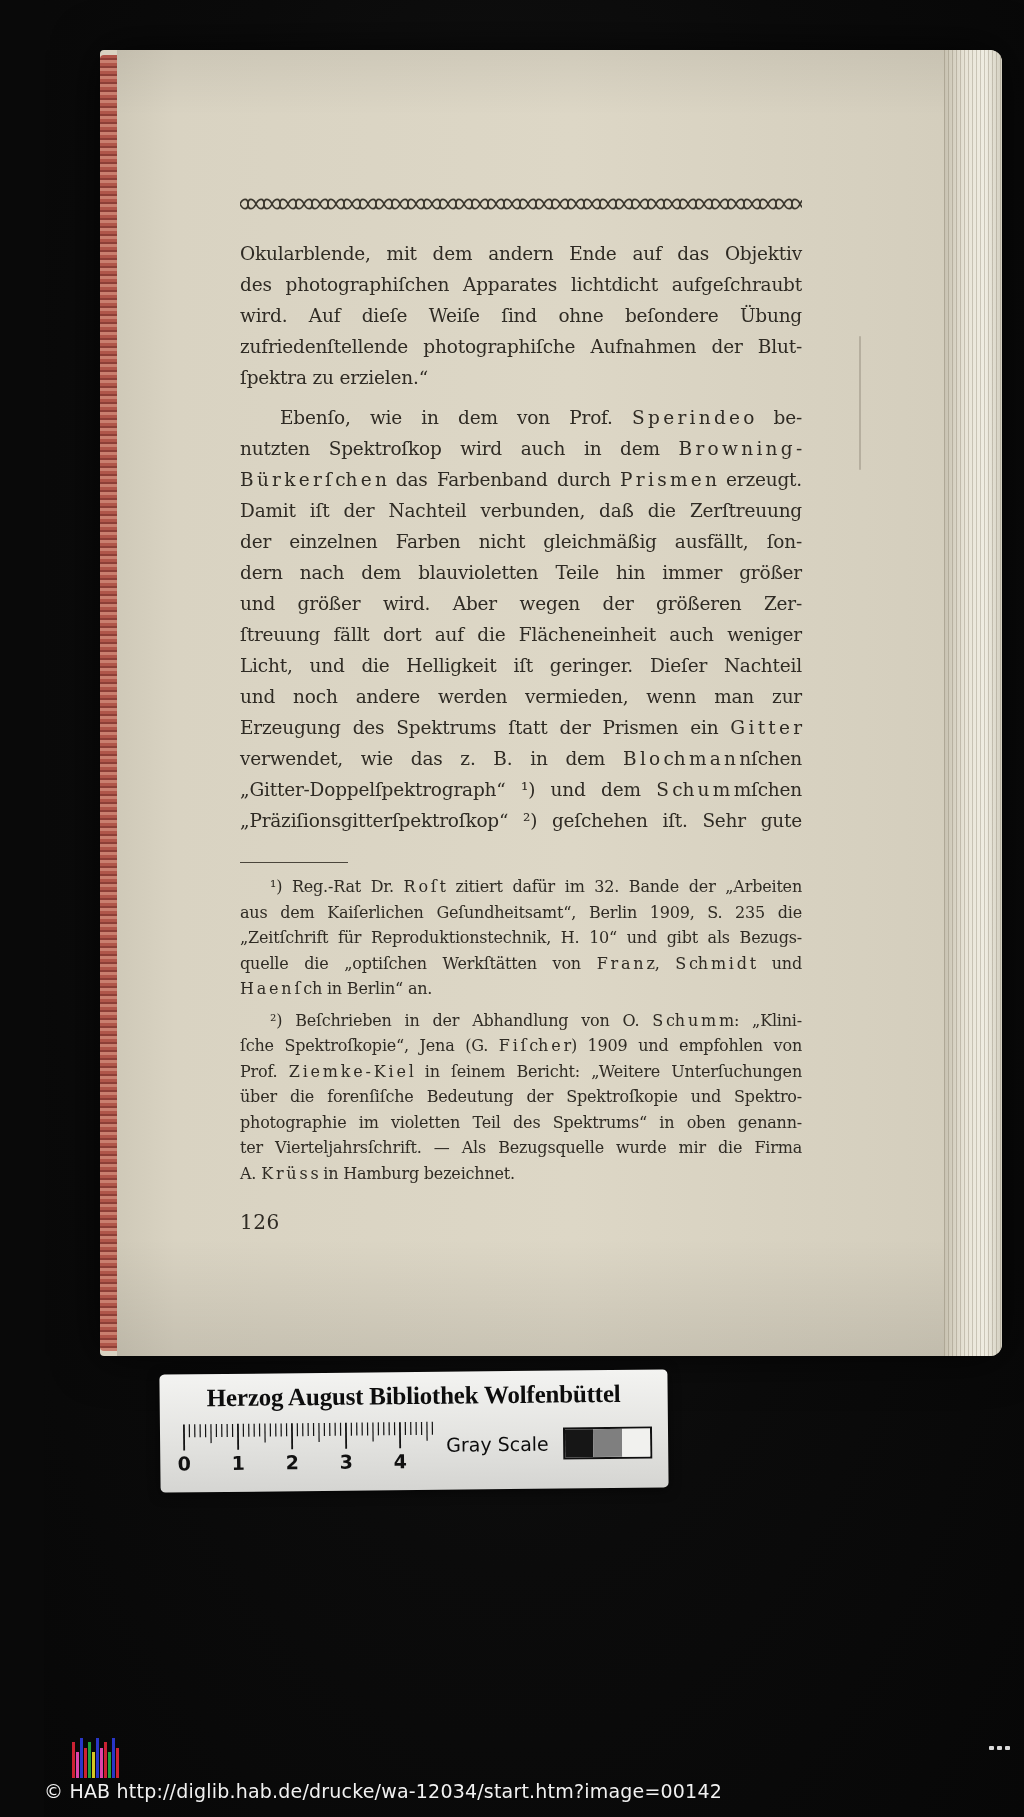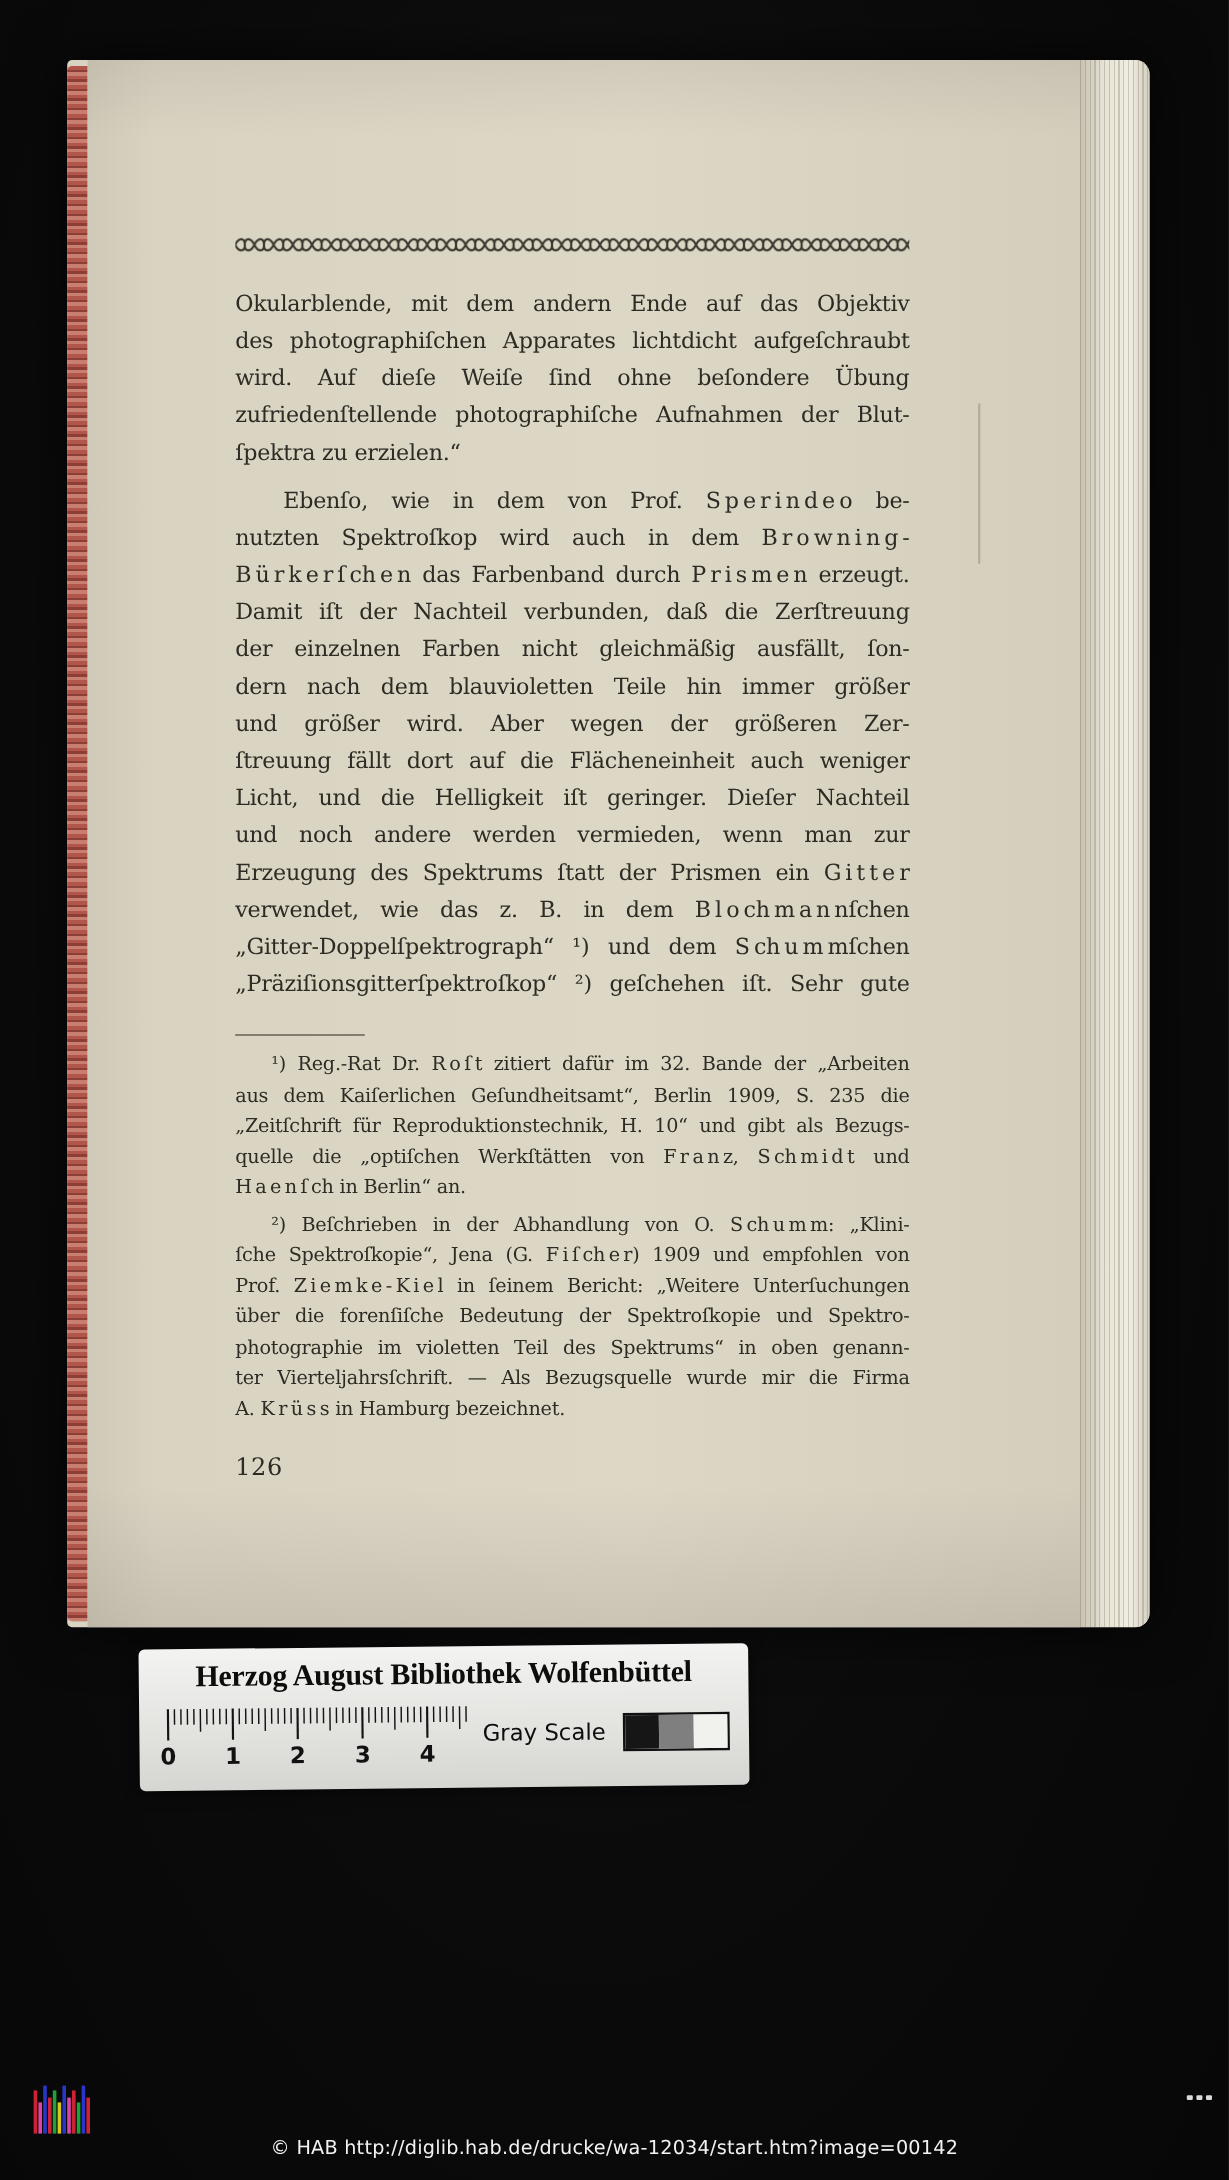--- a/index.html
+++ b/index.html
@@ -2,21 +2,21 @@
 <html><head>
 <meta charset="utf-8">
 <style>
   html,body{margin:0;padding:0;}
   body{
     width:1024px;height:1817px;position:relative;overflow:hidden;
     background:#090909;
     font-family:"DejaVu Serif", serif;
   }
   .stage{position:absolute;inset:0;
-    background:radial-gradient(ellipse at 48% 38%, #161616 0%, #0b0b0b 55%, #070707 100%);}
+    background:radial-gradient(ellipse at 48% 38%, #161616 0%, #0b0b0b 55%, #070707 100%);margin-left:44px;}
 
   
   .book{position:absolute;left:56px;top:50px;width:902px;height:1306px;
     border-radius:4px 12px 12px 4px;
     box-shadow:0 0 46px rgba(0,0,0,.75);
     background:#d9d3c2;}
   .red-edge{position:absolute;left:0;top:5px;bottom:5px;width:17px;
     border-radius:4px 0 0 4px;
     background:repeating-linear-gradient(180deg,#b0564a 0 3px,#8d3f37 3px 5px,#c97f6f 5px 8px);}
   .fore-edge{position:absolute;right:0;top:0;bottom:0;width:58px;
@@ -57,22 +57,22 @@
   .ruler{flex:0 0 auto;display:block;}
   .gray-label{font-family:"DejaVu Sans", sans-serif;font-size:19px;white-space:nowrap;margin-left:4px;}
   .patches{display:flex;height:28px;width:86px;border:2px solid #101010;background:#fff;margin-left:6px;}
   .patches span{flex:1 1 auto;}
 
   
   .color-strip{position:absolute;left:28px;top:1736px;height:42px;display:flex;align-items:flex-end;gap:1px;}
   .color-strip span{width:3px;display:block;}
   .edge-marks{position:absolute;right:14px;top:1746px;display:flex;gap:3px;}
   .edge-marks i{display:block;width:5px;height:4px;background:#d9d9d9;border-radius:1px;}
-  .copyright{position:absolute;left:0;right:0;top:1780px;text-align:center;
-    color:#f2f2f2;font-family:"DejaVu Sans", sans-serif;font-size:16px;letter-spacing:.2px;}
+  .copyright{position:absolute;left:0;right:0;top:1780px;
+    color:#f2f2f2;font-family:"DejaVu Sans", sans-serif;font-size:19px;letter-spacing:.2px;}
 </style>
 </head>
 <body>
 
 <div class="stage">
 
   <div class="book">
     <div class="red-edge"></div>
     <div class="fore-edge"></div>
 

